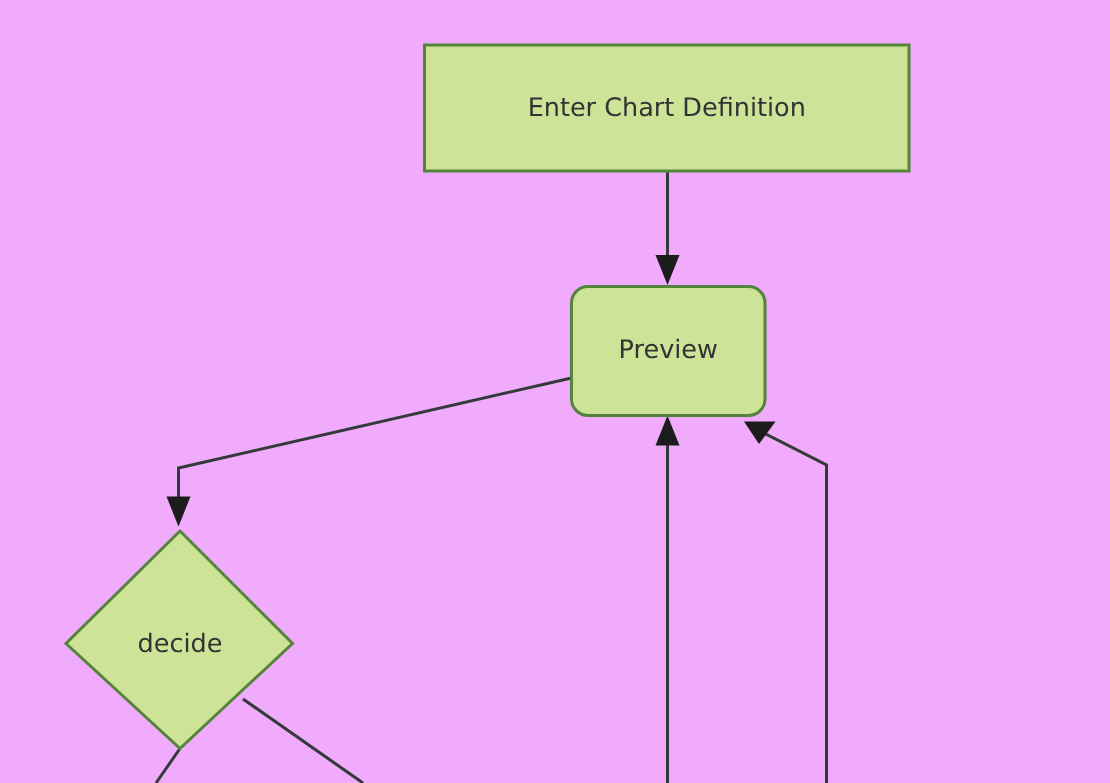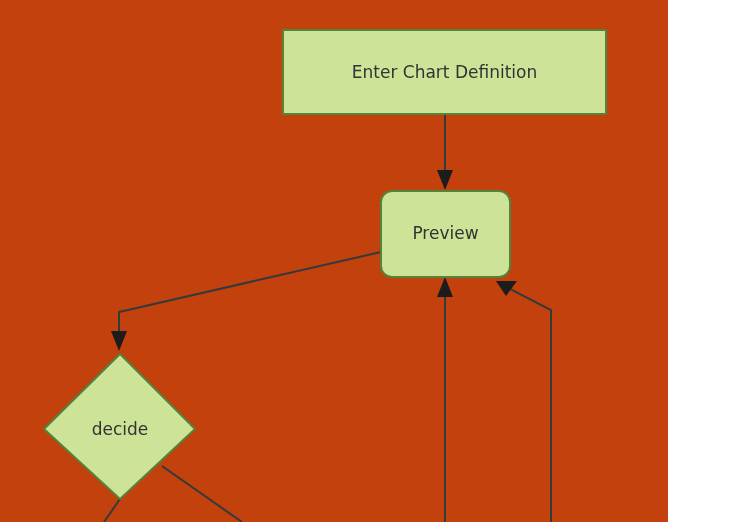--- a/index.html
+++ b/index.html
@@ -5,23 +5,23 @@
   html, body {
     margin: 0;
     padding: 0;
     background: #ffffff;
   }
   body {
     font-family: "DejaVu Sans", "Liberation Sans", sans-serif;
   }
   #canvas {
     position: relative;
-    width: 668px;
+    width: 740px;
     height: 522px;
-    background: #c2410c;
+    background: #f0abfc;
     overflow: hidden;
   }
   #flow-svg {
     position: absolute;
     top: 0;
     left: 0;
     width: 740px;
     height: 522px;
   }
   .node-shape {

